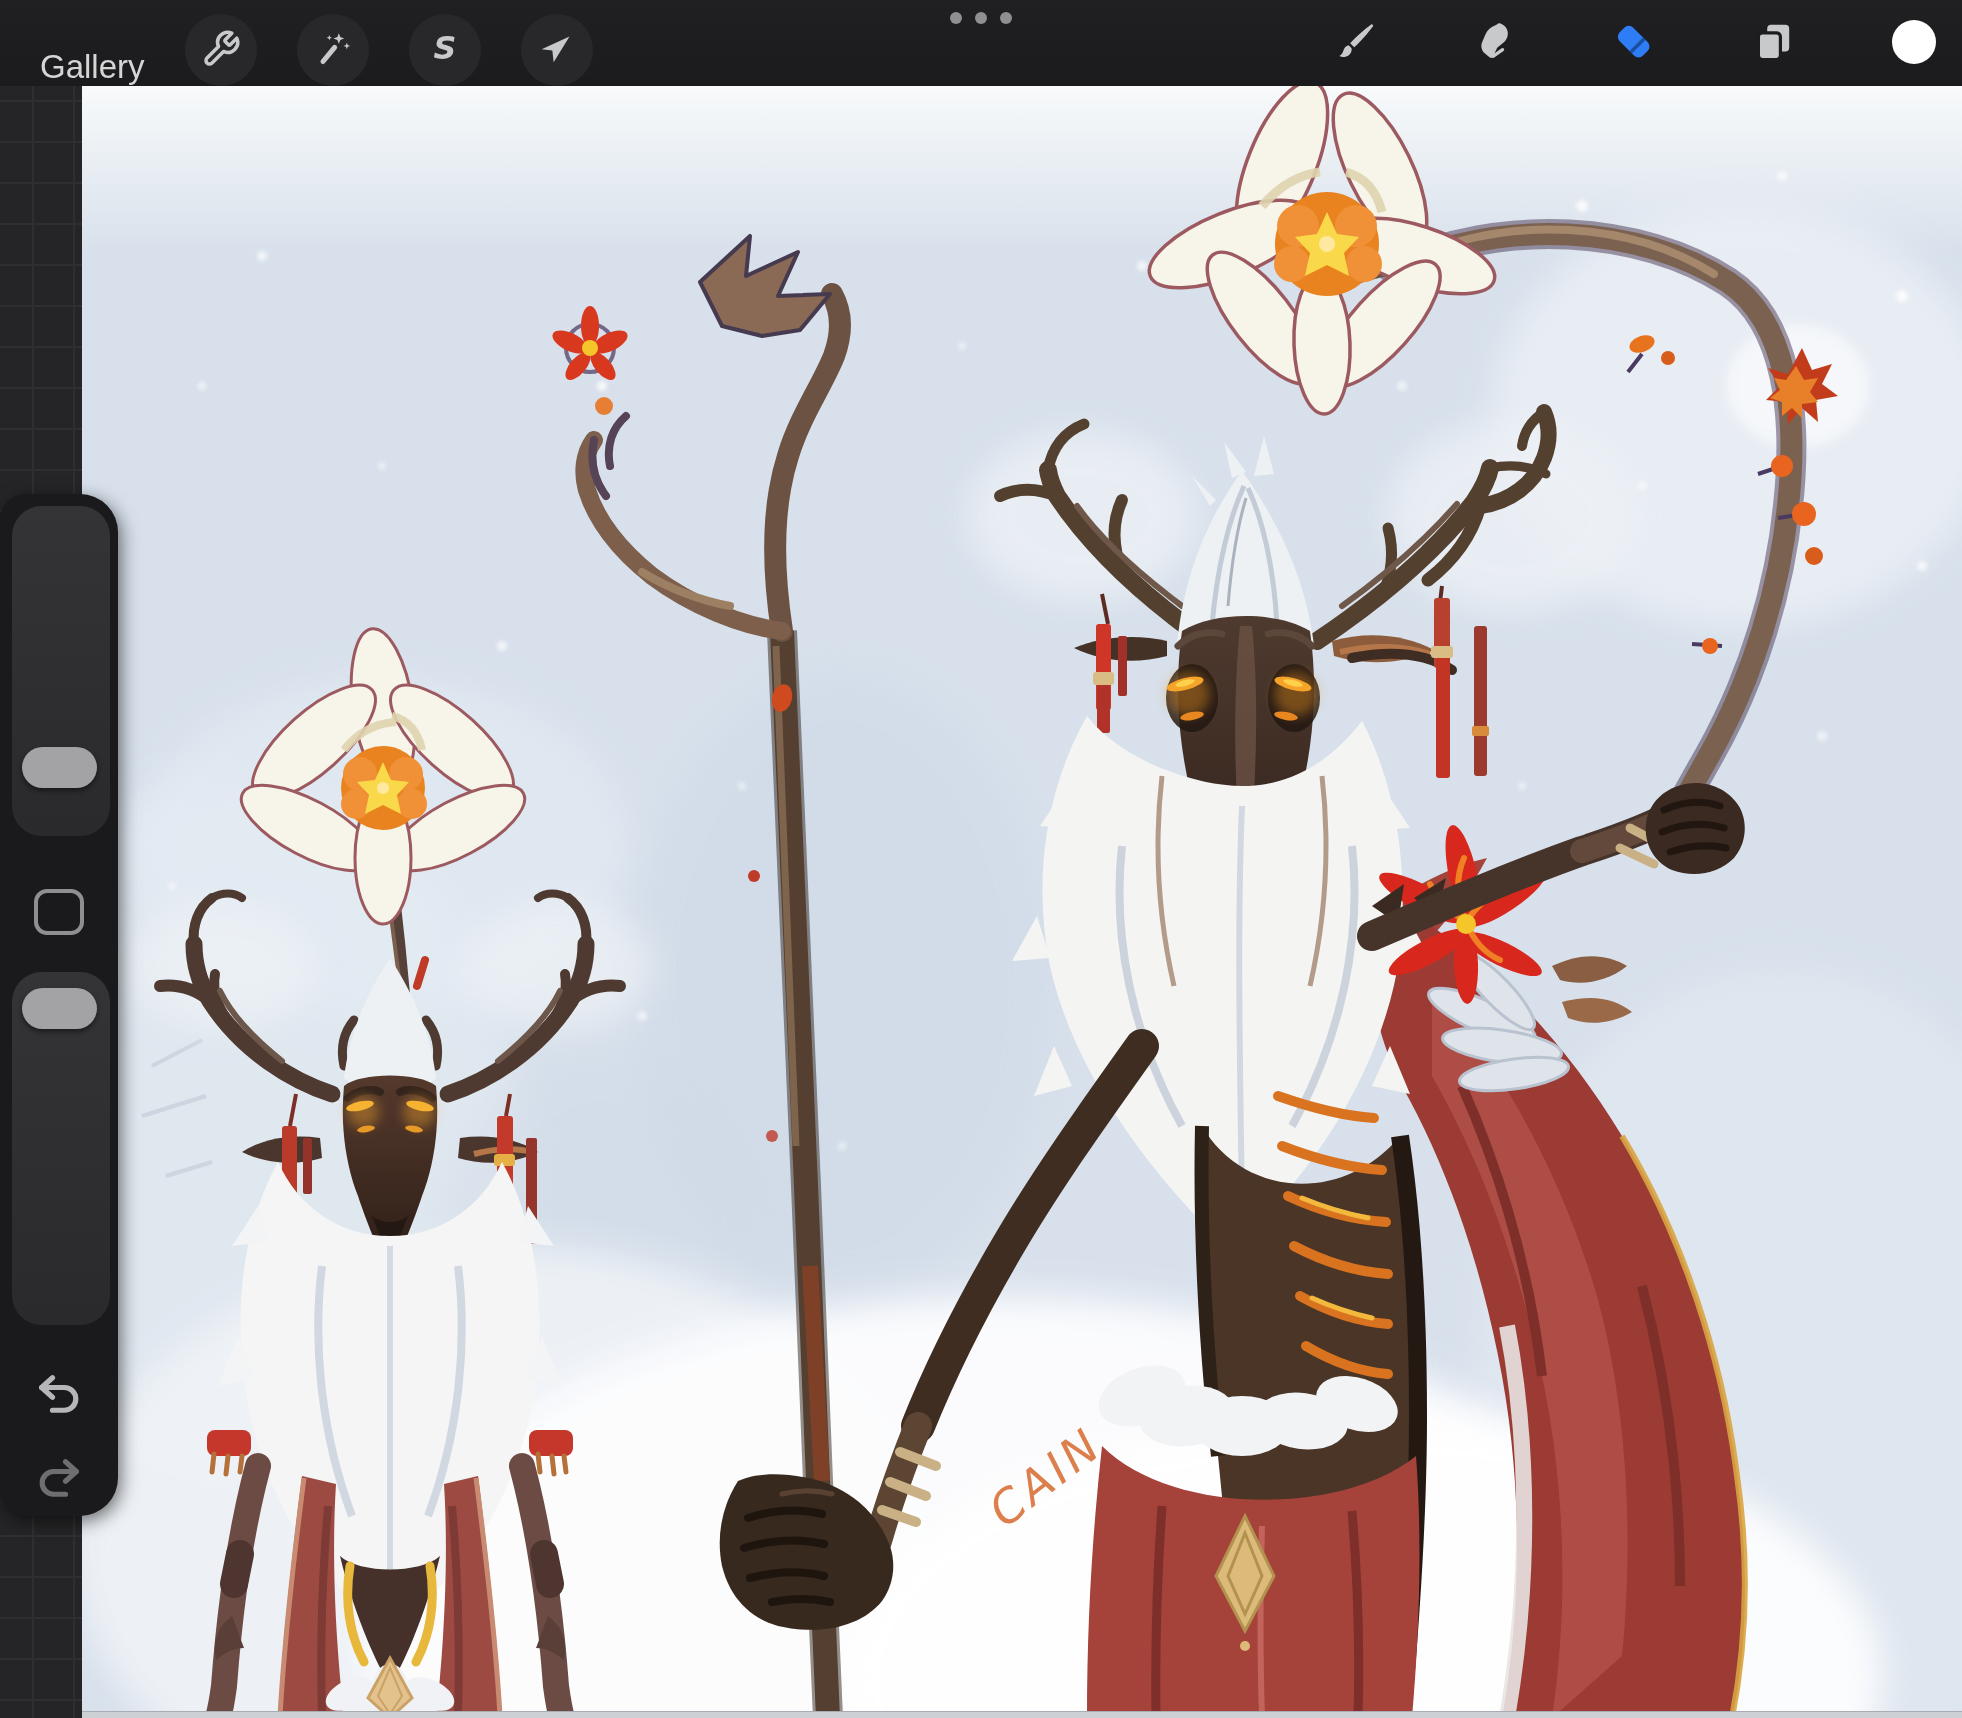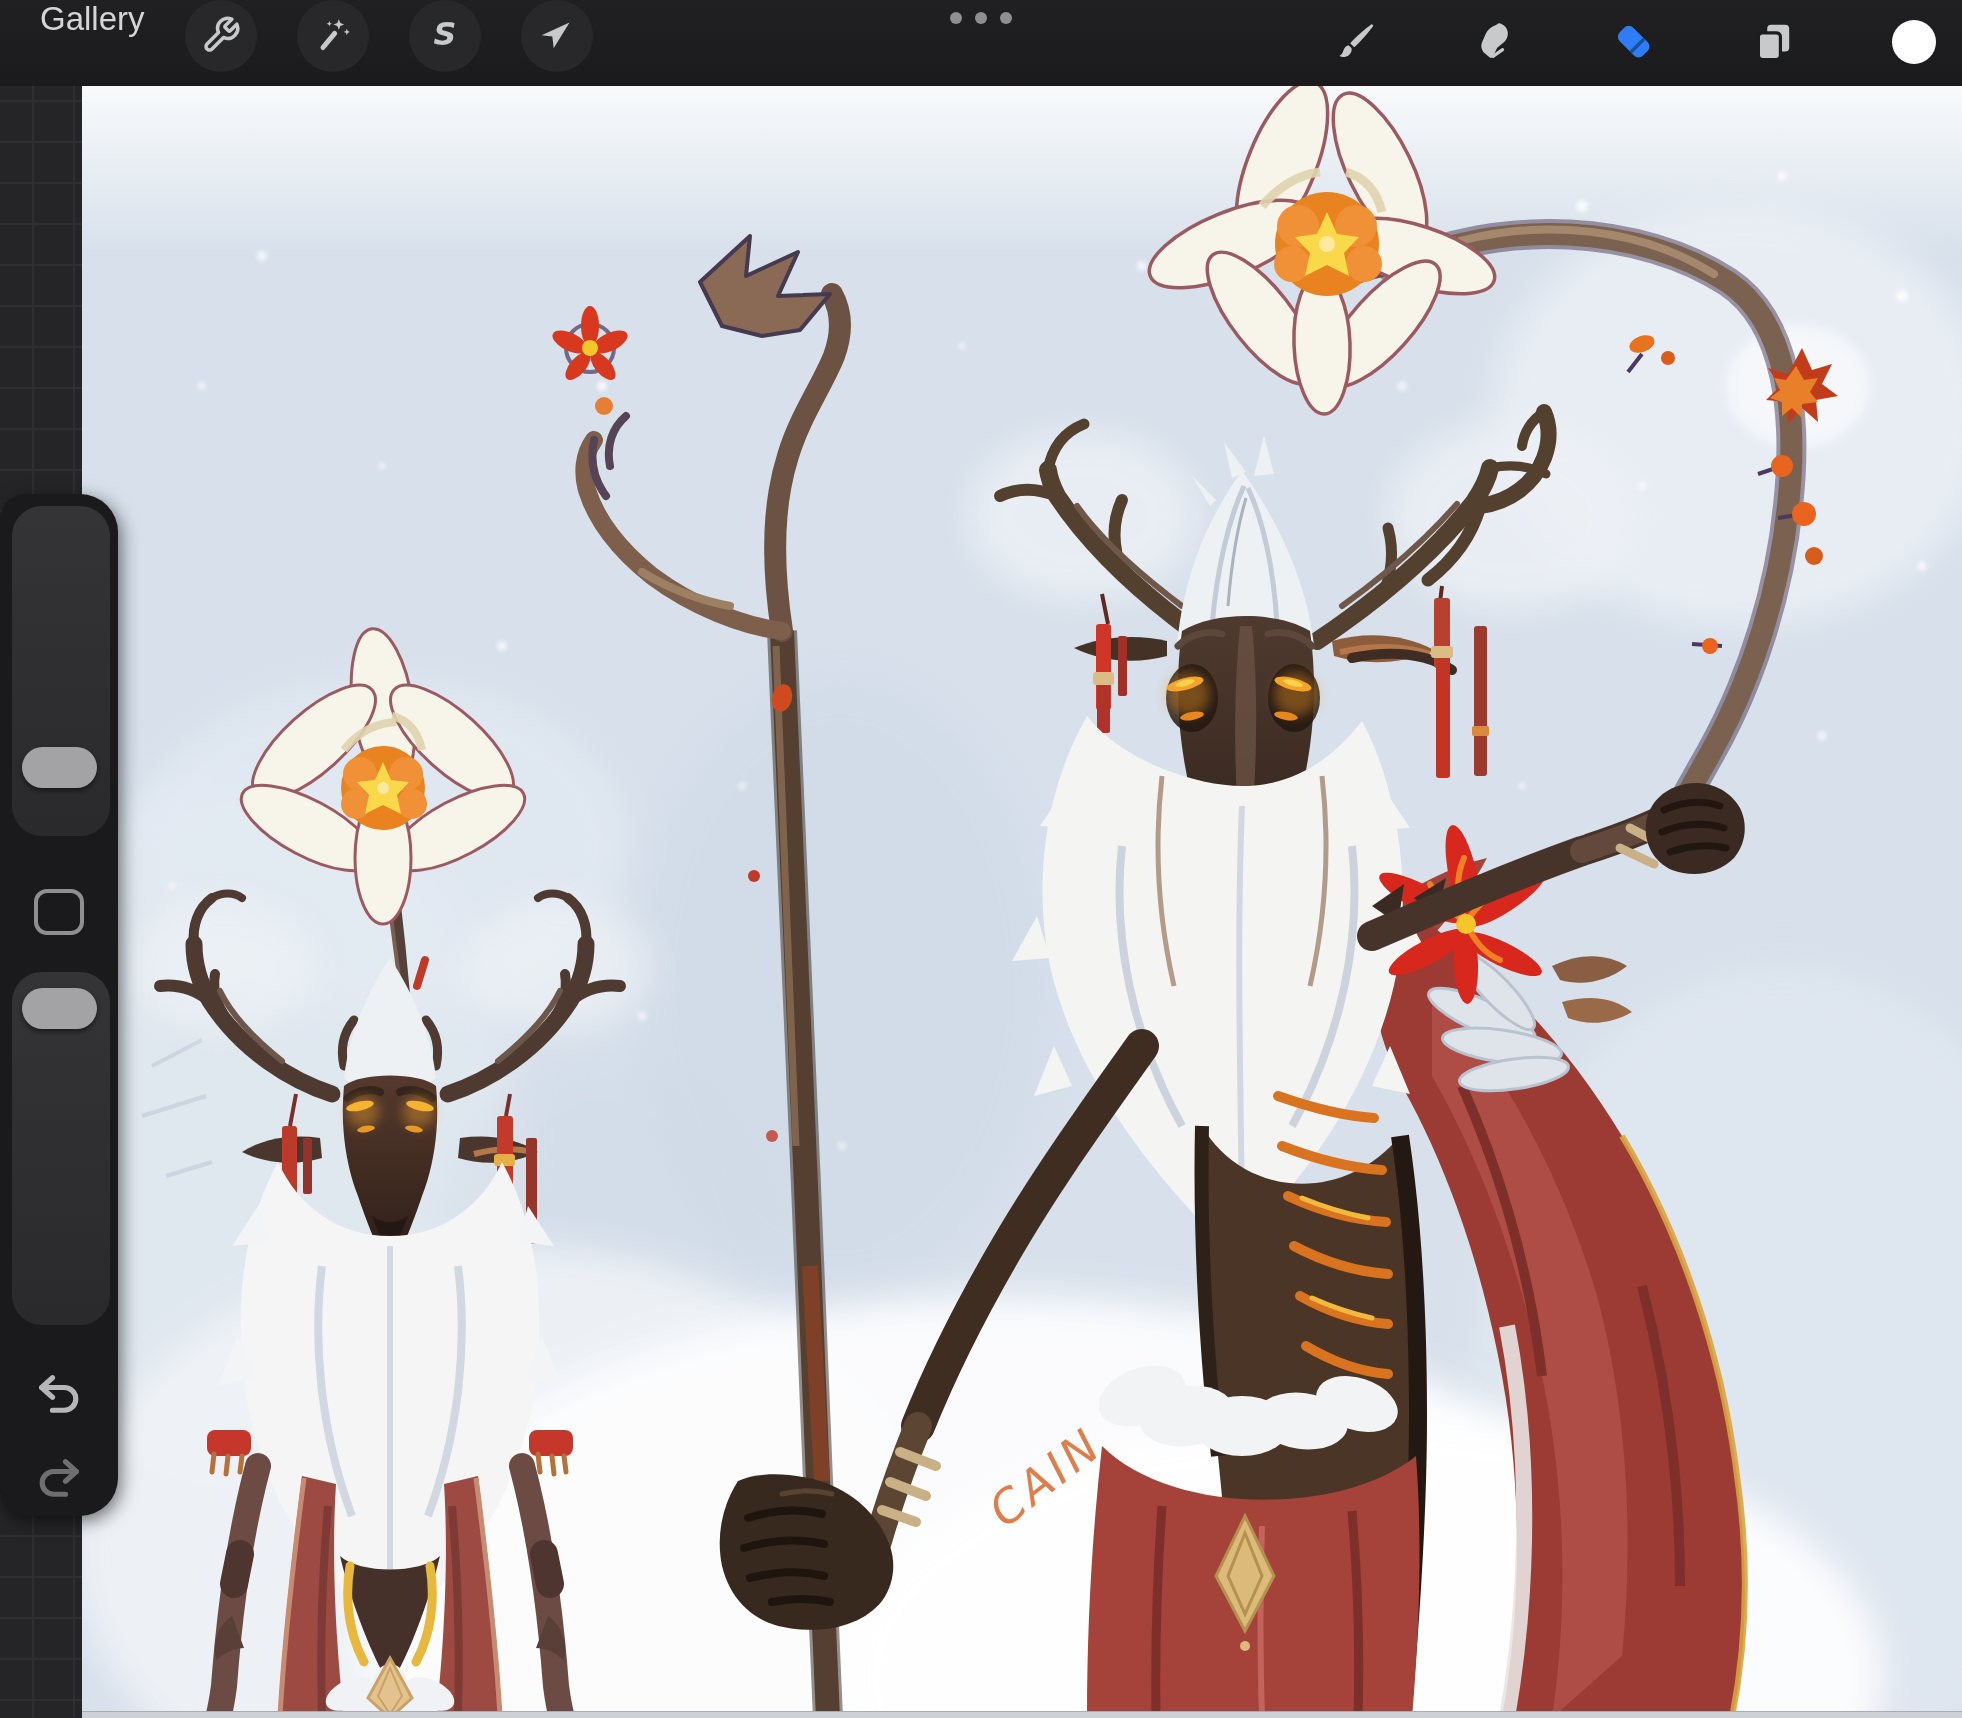--- a/index.html
+++ b/index.html
@@ -1,21 +1,21 @@
 <!DOCTYPE html>
 <html><head>
 <meta charset="utf-8">
 <style>
   html,body{margin:0;padding:0;background:#000;}
   .screen{position:relative;width:1962px;height:1718px;overflow:hidden;
     font-family:"Liberation Sans",sans-serif;background:#1d1d1f;}
 
   
   .topbar{position:absolute;left:0;top:0;width:1962px;height:86px;
-    background:linear-gradient(#202022,#1b1b1d);display:flex;align-items:flex-start;z-index:30;}
+    background:linear-gradient(#202022,#1b1b1d);display:flex;align-items:flex-end;z-index:30;}
   .gallery-btn{margin-left:40px;font-size:33px;color:#d5d5d6;background:none;border:none;
     font-family:"Liberation Sans",sans-serif;padding:0;cursor:default;}
   .tool-circle{width:72px;height:72px;border-radius:50%;background:#28282a;border:none;
     margin-left:40px;display:flex;align-items:center;justify-content:center;color:#c7c9cb;padding:0;}
   .tool-circle svg{width:40px;height:40px;}
   .tb-dots{position:absolute;left:950px;top:12px;display:flex;gap:13px;}
   .tb-dots span{width:12px;height:12px;border-radius:50%;background:#8f8f91;display:block;}
   .tb-right{position:absolute;right:24px;top:0;height:86px;display:flex;align-items:center;gap:92px;}
   .tb-icon{width:48px;height:48px;background:none;border:none;padding:0;display:flex;
     align-items:center;justify-content:center;color:#c7c9cb;}

